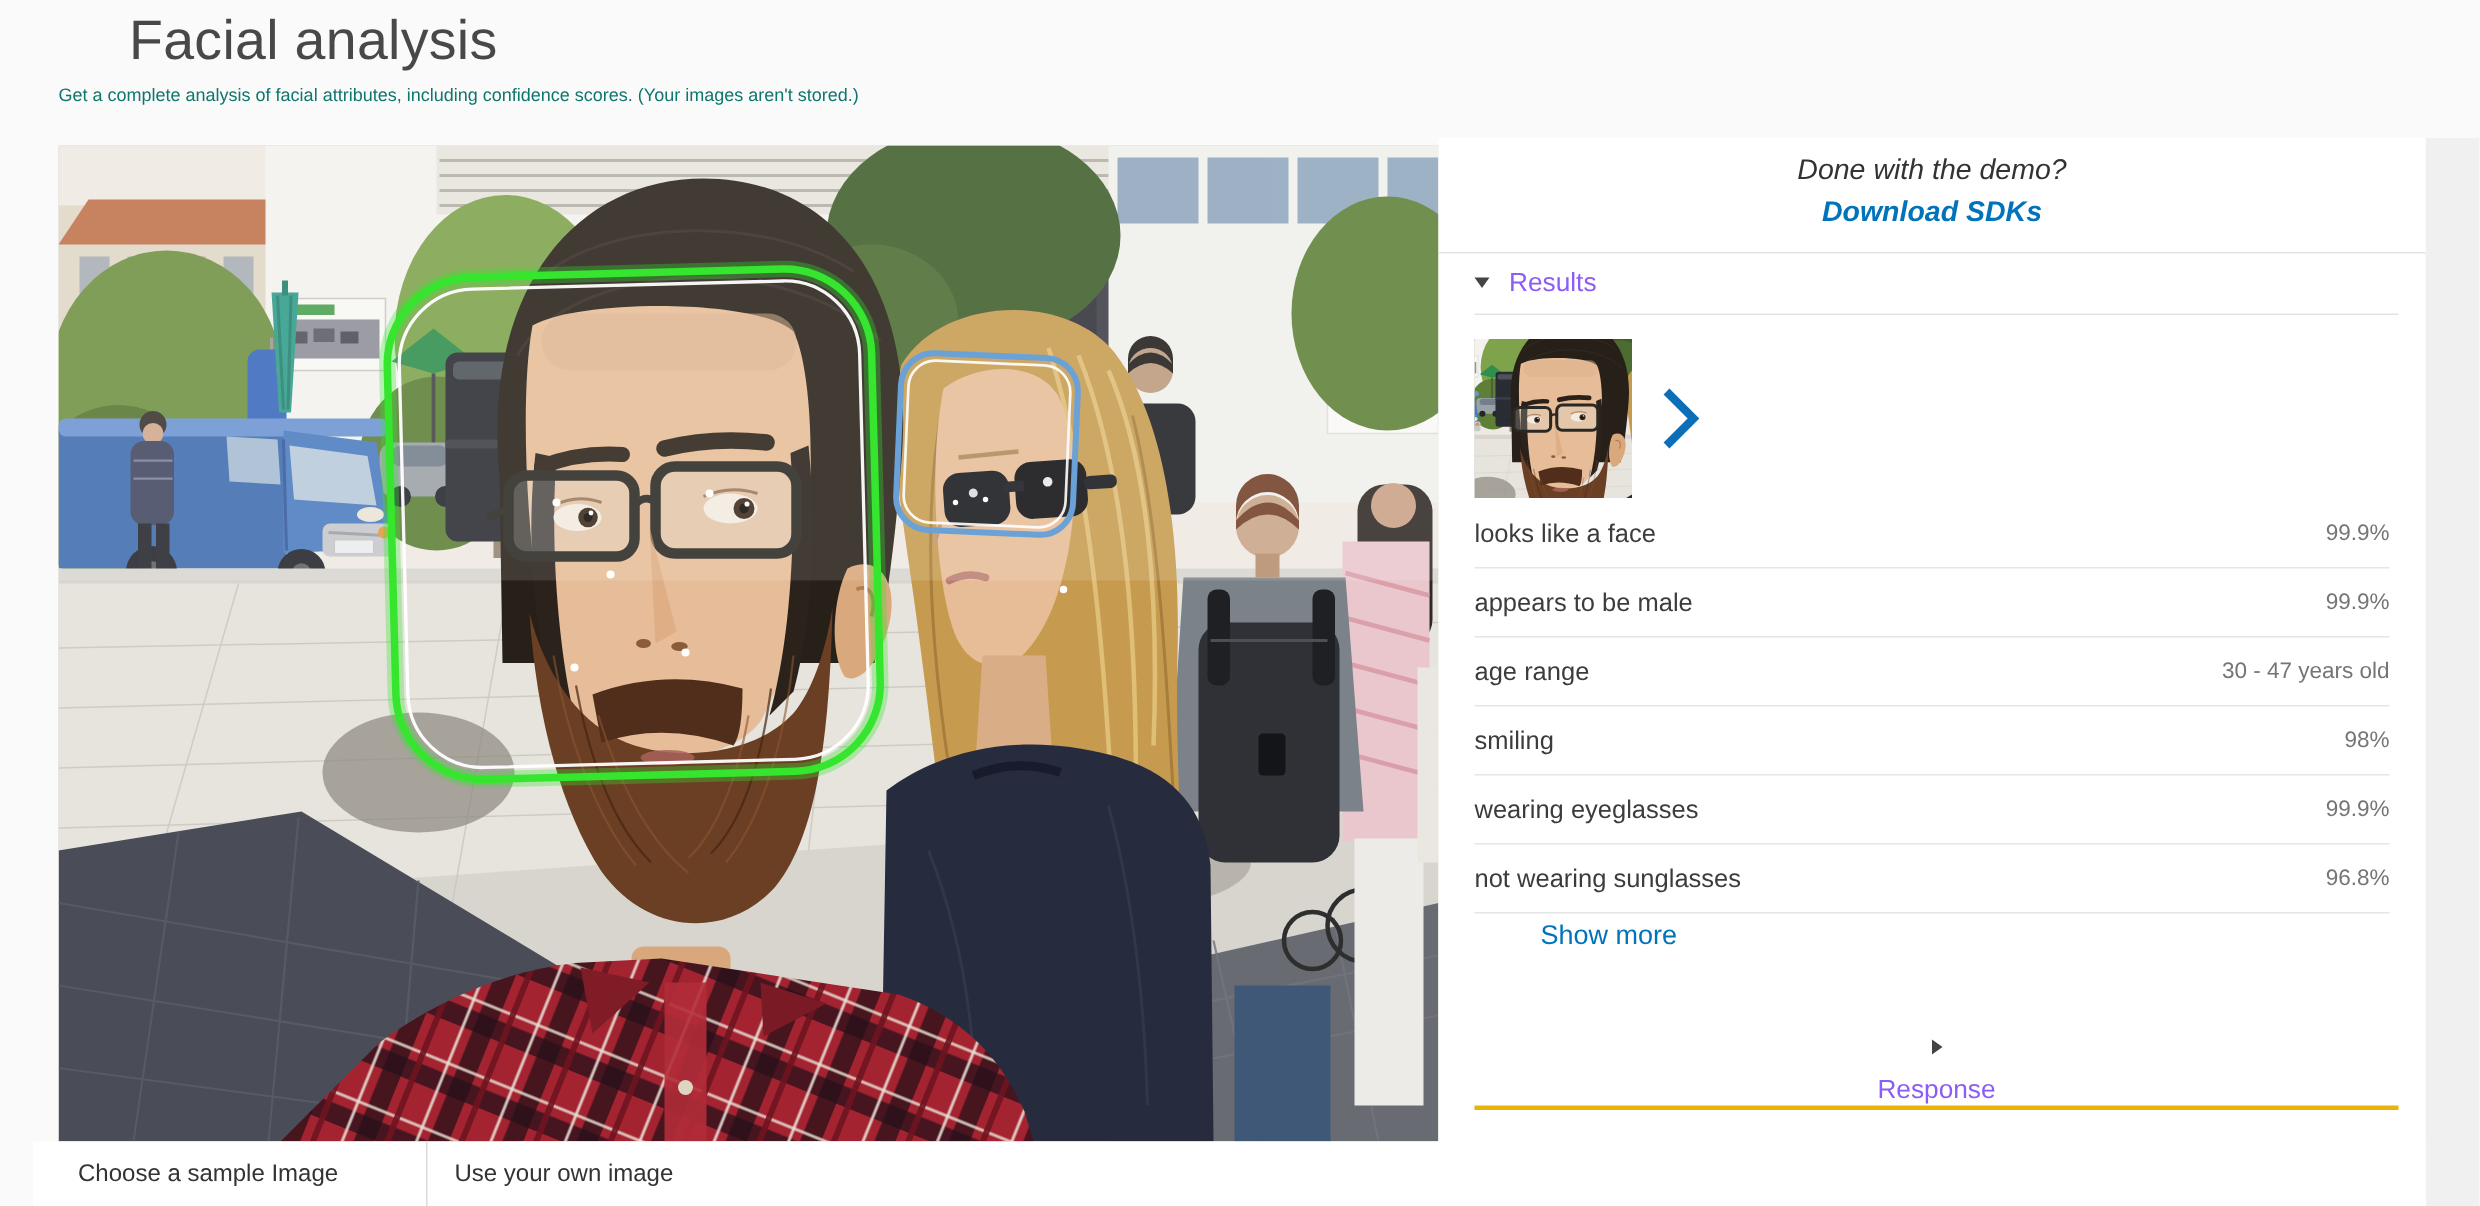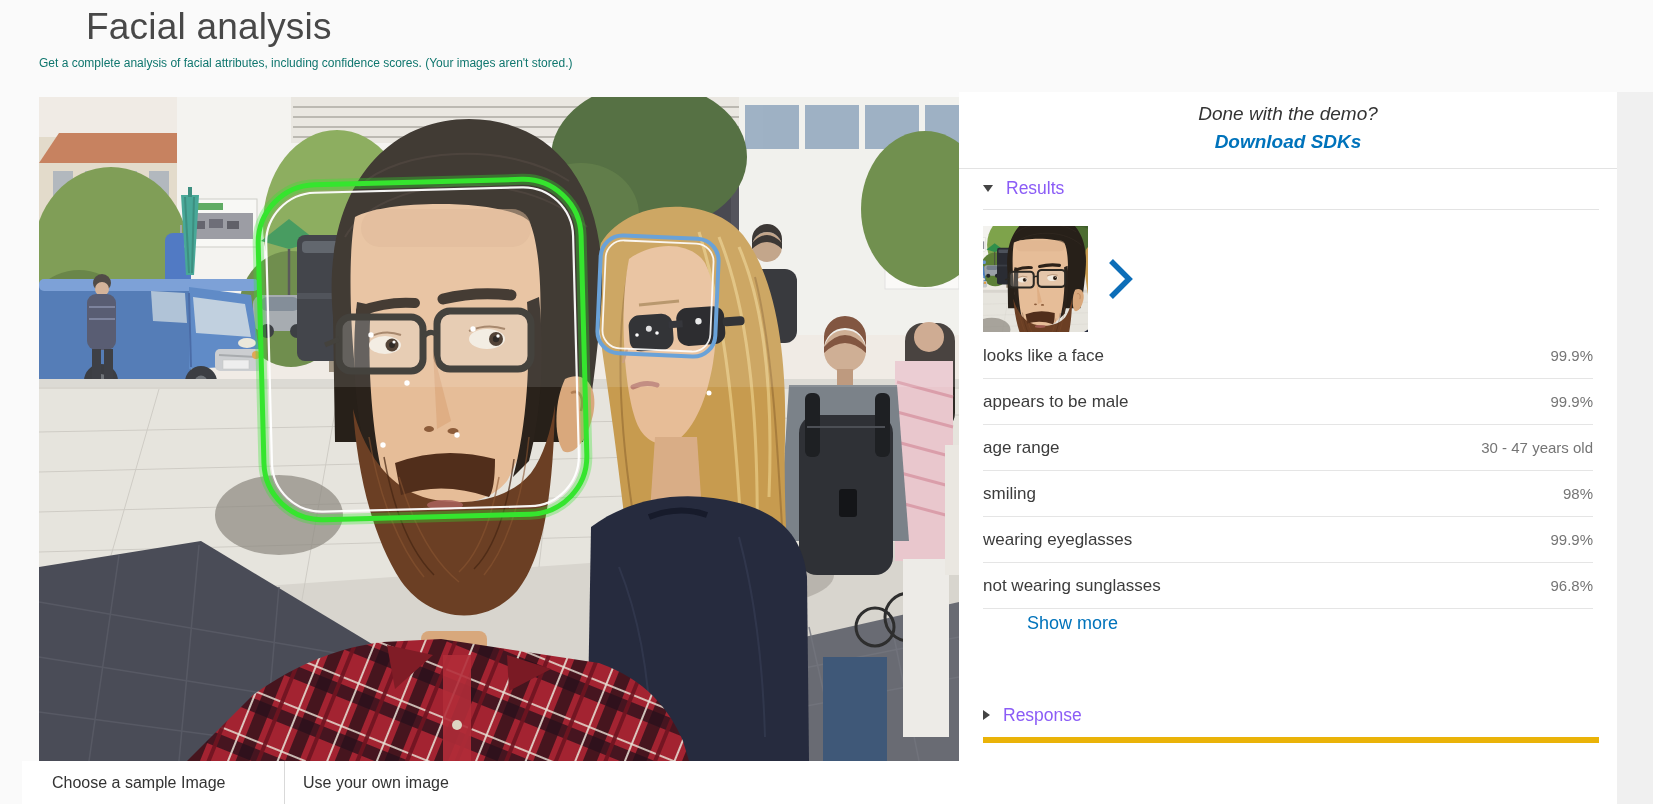--- a/index.html
+++ b/index.html
@@ -36,21 +36,21 @@
   .demo-question{margin-top:11px;font-size:19px;color:#333;}
   .demo-link{display:inline-block;margin-top:6px;font-size:19px;font-weight:bold;color:#0073bb;cursor:pointer;text-decoration:none;}
   .section-header{
     position:absolute;left:24px;right:18px;
     display:flex;align-items:center;gap:13px;
     font-size:17.5px;color:#8b5cf6;cursor:pointer;
     border-bottom:1px solid #e3e3e3;
   }
   .sh-results{top:76px;height:41px;}
   .sh-request{top:553px;height:48px;border-bottom:1px solid #e5e5e5;}
-  .sh-response{top:601px;height:44px;border-bottom:6px solid #eab308;}
+  .sh-response{top:601px;height:44px;border-bottom:3px solid #eab308;flex-direction:column;}
   .tri-down{width:0;height:0;border-left:5.5px solid transparent;border-right:5.5px solid transparent;border-top:7px solid #444;}
   .tri-right{width:0;height:0;border-top:5.5px solid transparent;border-bottom:5.5px solid transparent;border-left:7px solid #444;}
   .thumb-row{
     position:absolute;top:134px;left:24px;height:106px;
     display:flex;align-items:center;
   }
   .thumb{
     width:105px;height:106px;overflow:hidden;cursor:pointer;background:#cfcdc6;
   }
   .chevron{margin-left:18px;cursor:pointer;display:flex;align-items:center;}

